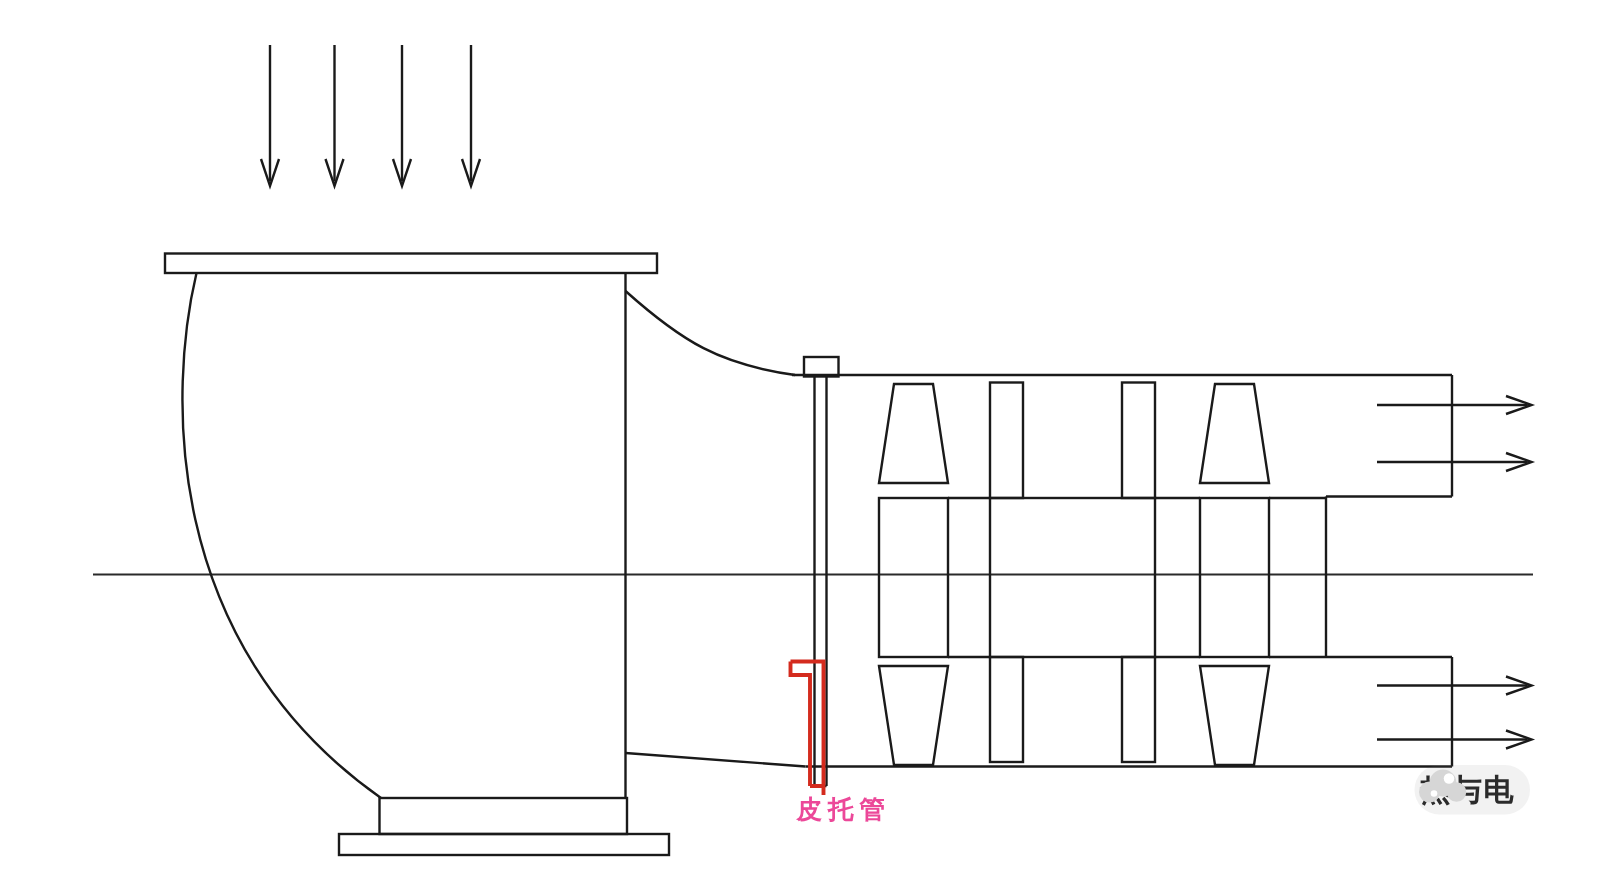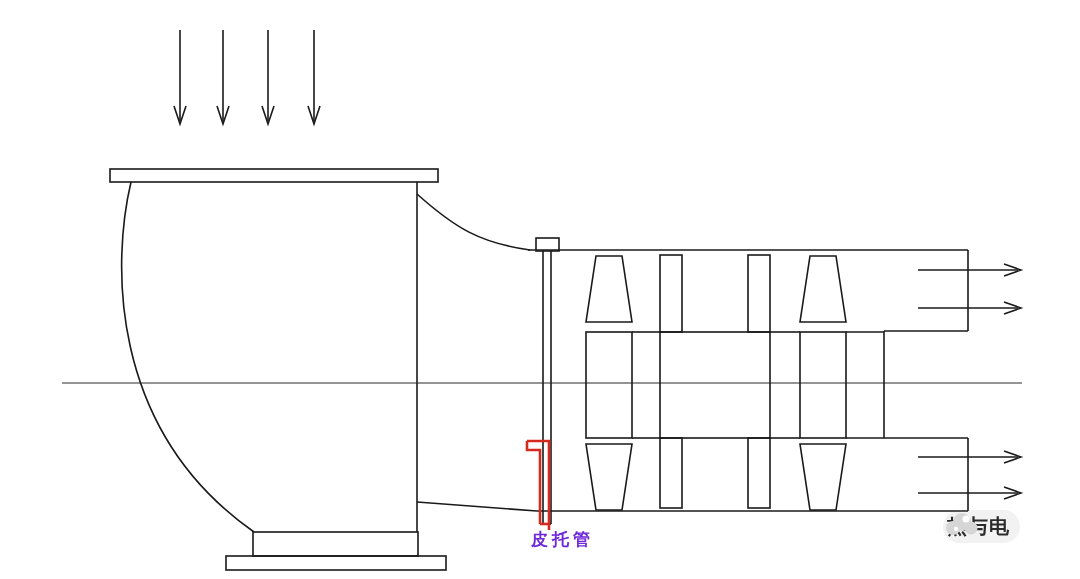--- a/index.html
+++ b/index.html
@@ -6,21 +6,21 @@
   .stage{
     position:relative;
     width:1080px;height:579px;
     background:#ffffff;
     overflow:hidden;
     font-family:"DejaVu Sans","Liberation Sans",sans-serif;
   }
   .stage svg{position:absolute;left:0;top:0;}
   .pitot-label{
     position:absolute;left:531px;top:528px;
-    font-size:17px;font-weight:bold;color:#6d28d9;
+    font-size:17px;font-weight:bold;color:#ec4899;
     letter-spacing:4px;white-space:nowrap;
   }
   .watermark{
     position:absolute;right:60px;top:510px;
     display:flex;align-items:center;gap:3px;
     padding:3px 10px 3px 4px;
     background:rgba(130,130,130,0.10);
     border-radius:20px;
   }
   .watermark-text{

